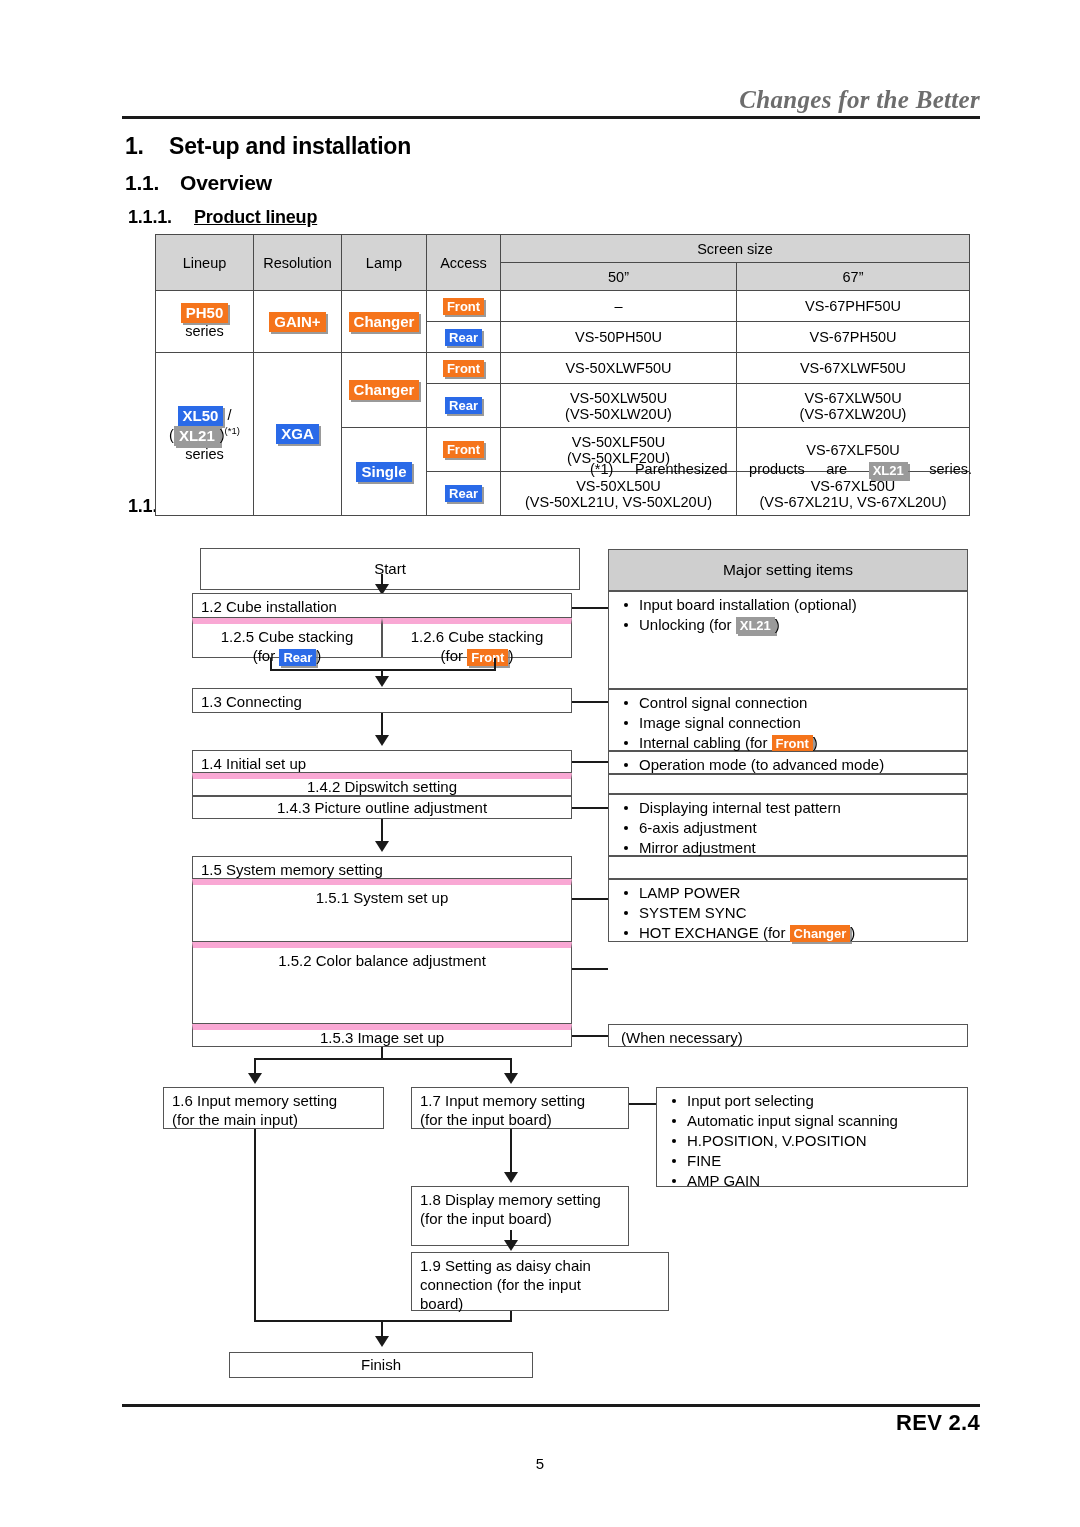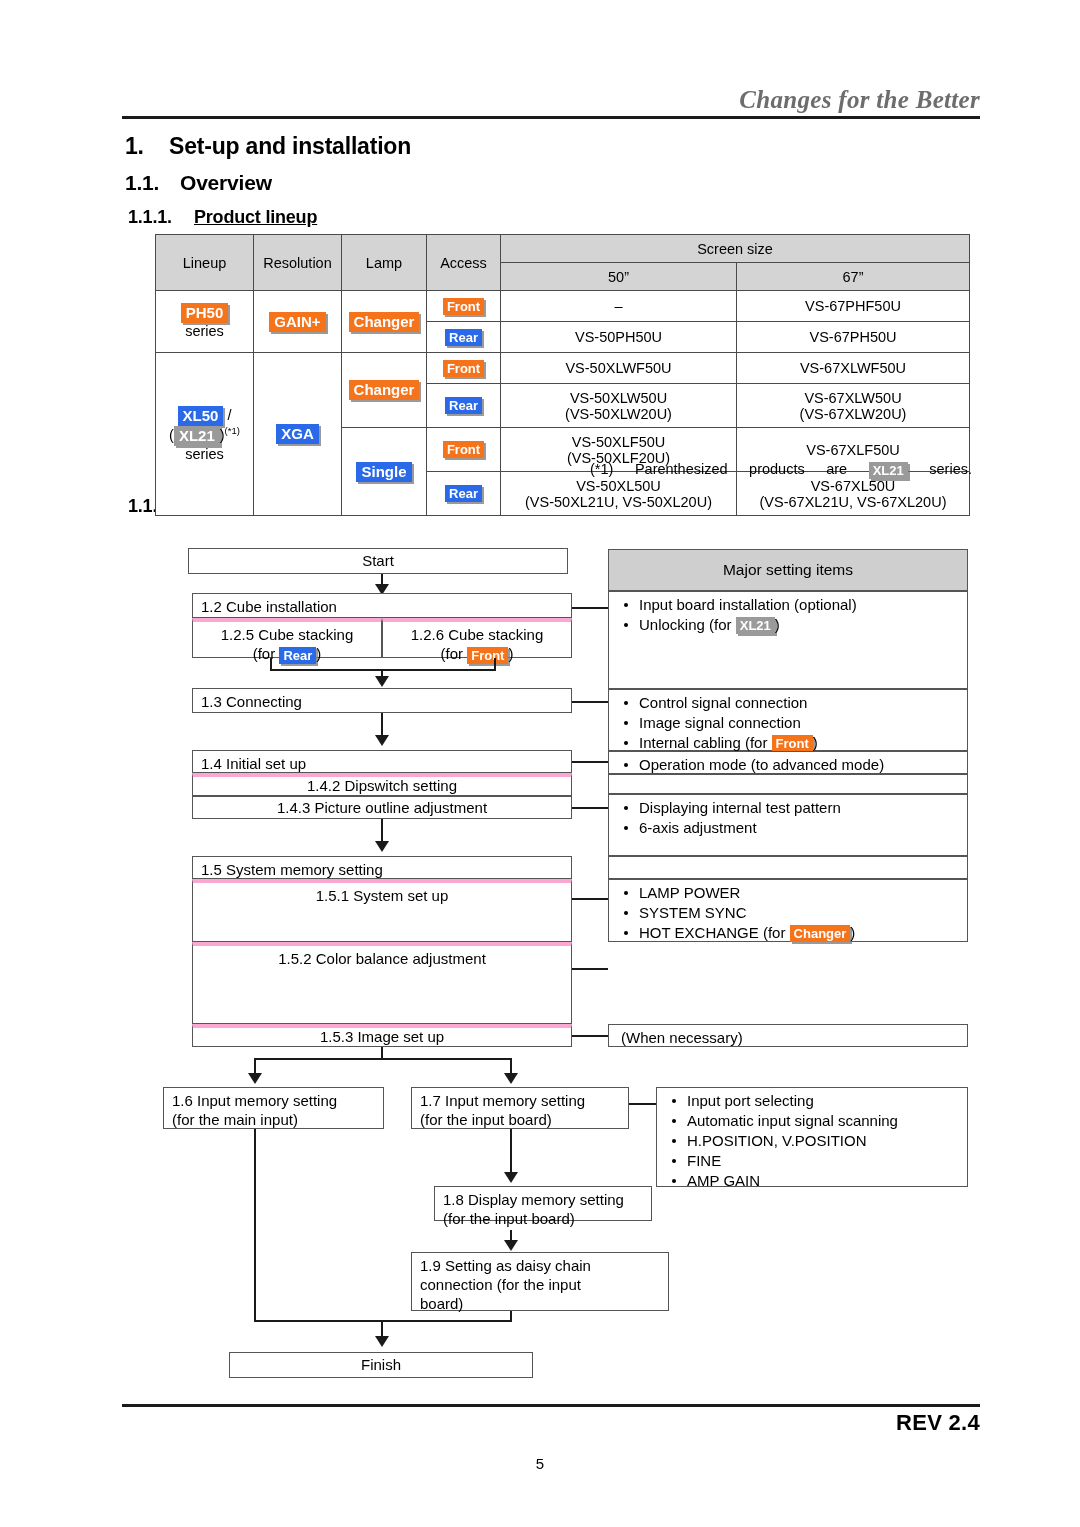--- a/index.html
+++ b/index.html
@@ -68,21 +68,21 @@
     font-size:14.5px;text-align:justify;text-align-last:justify;
     white-space:nowrap;
   }
 
   
   .fbox{
     position:absolute;box-sizing:border-box;
     border:1px solid #555;background:#fff;
     font-size:15px;line-height:1.28;color:#000;
   }
-  .fbox.thick{border-top:4px solid #f9a8d4;}
+  .fbox.thick{border-top:6px solid #f9a8d4;}
   .fbox.c{display:flex;align-items:center;justify-content:center;text-align:center;}
   .fbox.l{display:flex;align-items:flex-start;justify-content:flex-start;text-align:left;padding:3px 0 0 8px;}
   .fbox.tc{display:flex;align-items:flex-start;justify-content:center;text-align:center;padding-top:3px;}
 
   .panel-head{
     position:absolute;box-sizing:border-box;border:1px solid #555;
     background:#cfcfcf;display:flex;align-items:center;justify-content:center;
     font-size:15.5px;color:#000;
   }
 
@@ -242,21 +242,21 @@
 
   <div class="footnote">
     <span>(*1)</span>
     <span>Parenthesized  products  are</span>
     <span class="badge gray">XL21</span>
     <span>series.</span>
   </div>
 
   <div class="panel-head" style="left:608px;top:549px;width:360px;height:42px">Major setting items</div>
 
-  <div class="fbox c" style="left:188px;top:548px;width:380px;height:26px">Start</div>
+  <div class="fbox c" style="left:200px;top:548px;width:380px;height:42px">Start</div>
   <div class="vline" style="left:381px;top:574px;height:14px"></div>
   <div class="arrow" style="left:375px;top:584px"></div>
 
   <div class="fbox l" style="left:192px;top:593px;width:380px;height:25px">1.2 Cube installation</div>
 
   <div class="fbox tc thick" style="left:192px;top:618px;width:190px;height:40px">
     <div>
       <div>1.2.5 Cube stacking</div>
       <div><span>(for</span> <span class="badge blue">Rear</span><span>)</span></div>
     </div>
@@ -299,20 +299,21 @@
   </div>
 
   <div class="fbox c thick" style="left:192px;top:773px;width:380px;height:23px">1.4.2 Dipswitch setting</div>
   <div class="blist" style="left:608px;top:774px;width:360px;height:20px"></div>
 
   <div class="fbox c" style="left:192px;top:796px;width:380px;height:23px">1.4.3 Picture outline adjustment</div>
   <div class="tick" style="left:572px;top:807px;width:36px"></div>
   <div class="blist" style="left:608px;top:794px;width:360px;height:62px">
     <div class="bi">Displaying internal test pattern</div>
     <div class="bi">6-axis adjustment</div>
+    <div class="bi">Mirror adjustment</div>
   </div>
 
   <div class="vline" style="left:381px;top:819px;height:24px"></div>
   <div class="arrow" style="left:375px;top:841px"></div>
 
   <div class="fbox l" style="left:192px;top:856px;width:380px;height:23px">1.5 System memory setting</div>
   <div class="blist" style="left:608px;top:856px;width:360px;height:23px"></div>
 
   <div class="fbox tc thick" style="left:192px;top:879px;width:380px;height:63px">
     <div>1.5.1 System set up</div>
@@ -359,21 +360,21 @@
   <div class="blist" style="left:656px;top:1087px;width:312px;height:100px">
     <div class="bi">Input port selecting</div>
     <div class="bi">Automatic input signal scanning</div>
     <div class="bi">H.POSITION, V.POSITION</div>
     <div class="bi">FINE</div>
     <div class="bi">AMP GAIN</div>
   </div>
 
   <div class="vline" style="left:510px;top:1129px;height:46px"></div>
   <div class="arrow" style="left:504px;top:1172px"></div>
-  <div class="fbox l" style="left:434px;top:1186px;width:218px;height:35px">
+  <div class="fbox l" style="left:411px;top:1186px;width:218px;height:60px">
     <div>
       <div>1.8 Display memory setting</div>
       <div>(for the input board)</div>
     </div>
   </div>
 
   <div class="vline" style="left:510px;top:1230px;height:14px"></div>
   <div class="arrow" style="left:504px;top:1240px"></div>
   <div class="fbox l" style="left:411px;top:1252px;width:258px;height:59px">
     <div>

